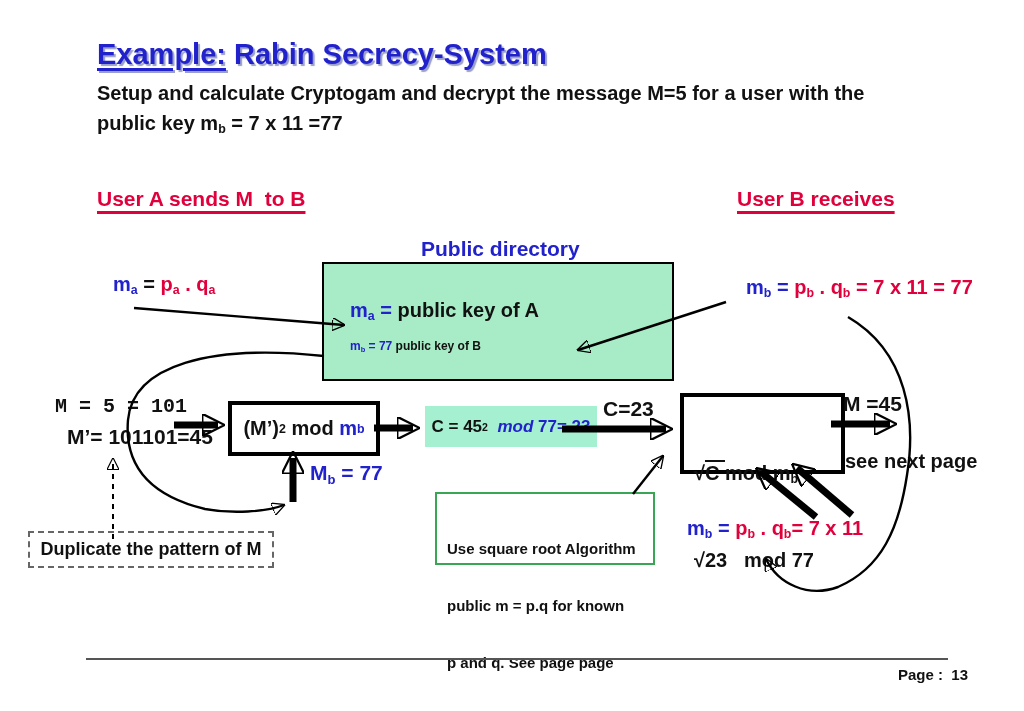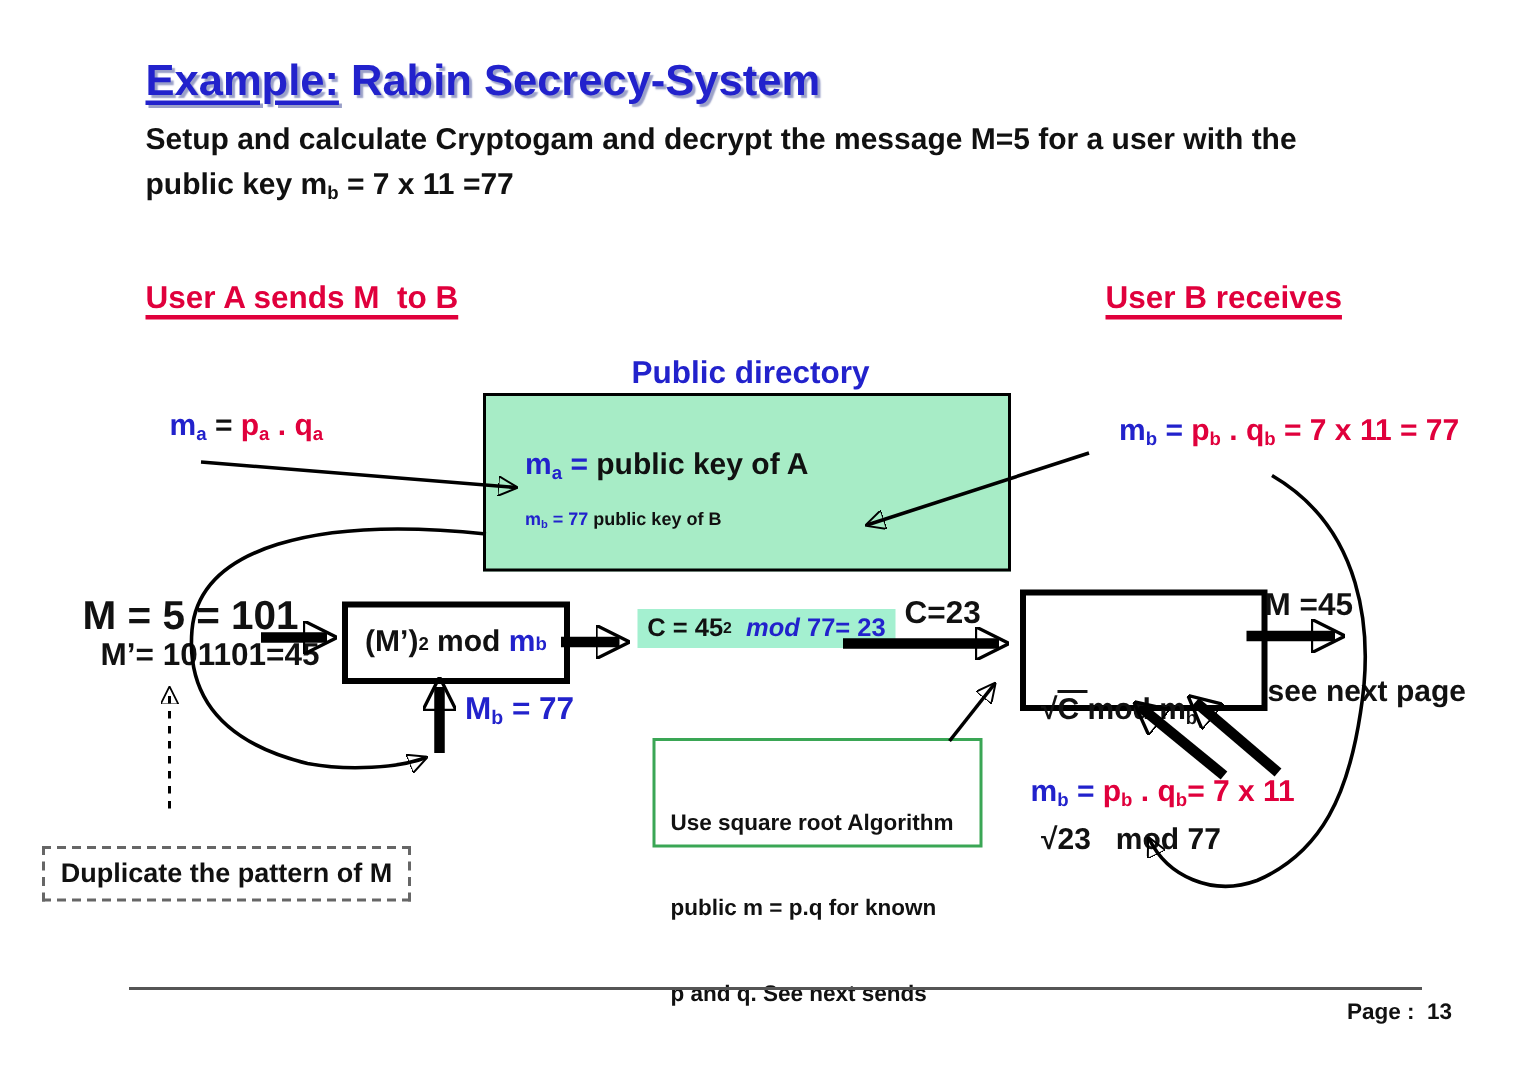--- a/index.html
+++ b/index.html
@@ -24,37 +24,37 @@
   .subtitle2{left:97px;top:112px;font-size:20px;}
   .heading{font-size:21px;color:var(--red);text-decoration:underline;text-decoration-thickness:2.5px;text-underline-offset:5px;}
   .h-user-a{left:97px;top:187px;}
   .h-user-b{left:737px;top:187px;}
   .h-directory{left:421px;top:237px;font-size:21px;color:var(--blue);}
   .box-directory{left:322px;top:262px;width:348px;height:115px;background:var(--mint);border:2px solid #000;}
   .dir-a{left:350px;top:299px;font-size:20px;}
   .dir-b{left:350px;top:339px;font-size:12px;}
   .eq-ma{left:113px;top:273px;font-size:20px;}
   .eq-mb-top{left:746px;top:276px;font-size:20px;}
-  .m-line1{left:55px;top:395px;font-size:27px;}
+  .m-line1{left:55px;top:395px;font-size:20px;font-family:Liberation Mono, monospace;}
   .m-line2{left:55px;top:425px;font-size:21px;margin-left:12px;}
   .box-square{left:228px;top:401px;width:144px;height:47px;border:4px solid #000;background:#fff;
     display:flex;align-items:center;justify-content:center;font-size:20px;white-space:pre;}
   .mb77{left:310px;top:461px;font-size:21px;}
-  .box-cipher{left:425px;top:406px;width:172px;height:26px;background:var(--aqua);
+  .box-cipher{left:425px;top:406px;width:172px;height:41px;background:var(--aqua);
     display:flex;align-items:center;justify-content:center;font-size:17px;white-space:pre;}
   .c23{left:603px;top:397px;font-size:21px;}
   .box-root{left:680px;top:393px;width:147px;height:69px;border:4px solid #000;background:#fff;
     padding:4px 0 0 10px;font-size:20px;line-height:29px;box-sizing:content-box;white-space:pre;}
   .m45{left:843px;top:392px;font-size:21px;}
   .see-next{left:845px;top:450px;font-size:20px;}
   .box-note{left:435px;top:492px;width:220px;height:73px;border:2px solid var(--note_green);background:#fff;
     padding:7px 0 0 10px;font-size:15px;line-height:19px;box-sizing:border-box;white-space:pre;}
   .eq-mb-bottom{left:687px;top:517px;font-size:20px;}
   .box-duplicate{left:28px;top:531px;width:242px;height:33px;border:2px dashed #666;
-    display:flex;align-items:center;justify-content:center;font-size:18px;white-space:pre;margin-top:33px;}
+    display:flex;align-items:center;justify-content:center;font-size:18px;white-space:pre;}
   .footer-line{left:86px;top:658px;width:862px;height:2px;background:#555;}
   .page-label{left:898px;top:666px;font-size:15px;}
   svg.arrows{position:absolute;left:0;top:0;pointer-events:none;}
   svg.arrows path{fill:none;stroke:#000;}
   .thin{stroke-width:2.4;}
   .thick{stroke-width:7;}
   .dash{stroke:#555;stroke-width:2;stroke-dasharray:5 5;}
 </style>
 </head>
 <body>
@@ -85,21 +85,21 @@
 
   <div class="abs box-root">
     <div><span>√</span><span class="ov">C </span><span>mod m</span><sub>b</sub></div>
     <div>√23   mod 77</div>
   </div>
   <div class="abs m45">M =45</div>
   <div class="abs see-next">see next page</div>
   <div class="abs box-note">
     <div>Use square root Algorithm</div>
     <div>public m = p.q for known</div>
-    <div>p and q. See next sends</div>
+    <div>p and q. See page page</div>
   </div>
   <div class="abs eq-mb-bottom"><span class="c-blue">m</span><sub class="c-blue">b</sub><span class="c-blue"> = </span><span class="c-red">p</span><sub class="c-red">b</sub><span class="c-red"> . </span><span class="c-red">q</span><sub class="c-red">b</sub><span class="c-red">= 7 x 11</span></div>
 
   <div class="abs box-duplicate">Duplicate the pattern of M</div>
 
   <div class="abs footer-line"></div>
   <div class="abs page-label">Page :  13</div>
 
   <svg class="arrows" width="1024" height="711" viewBox="0 0 1024 711">
     <defs>

